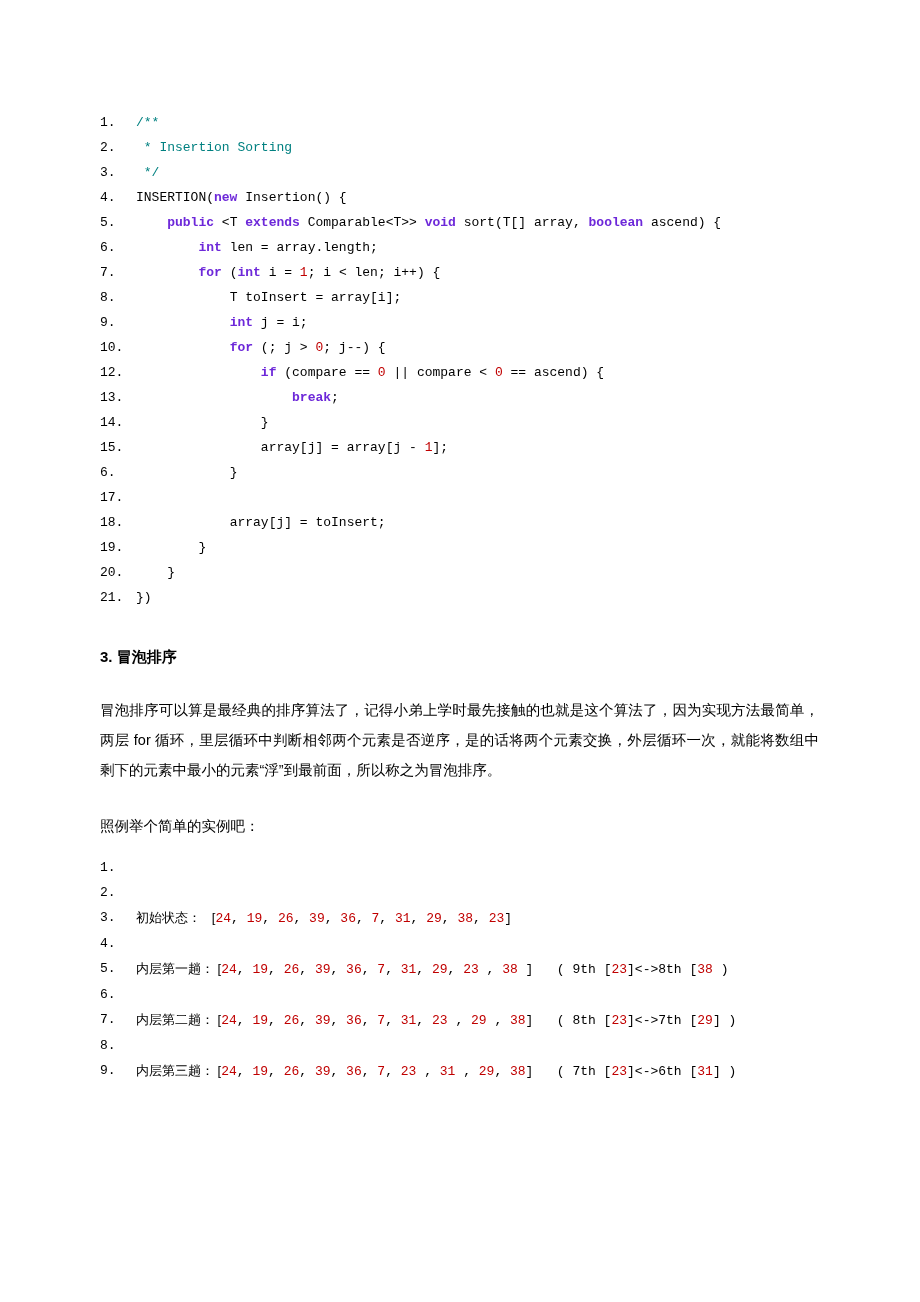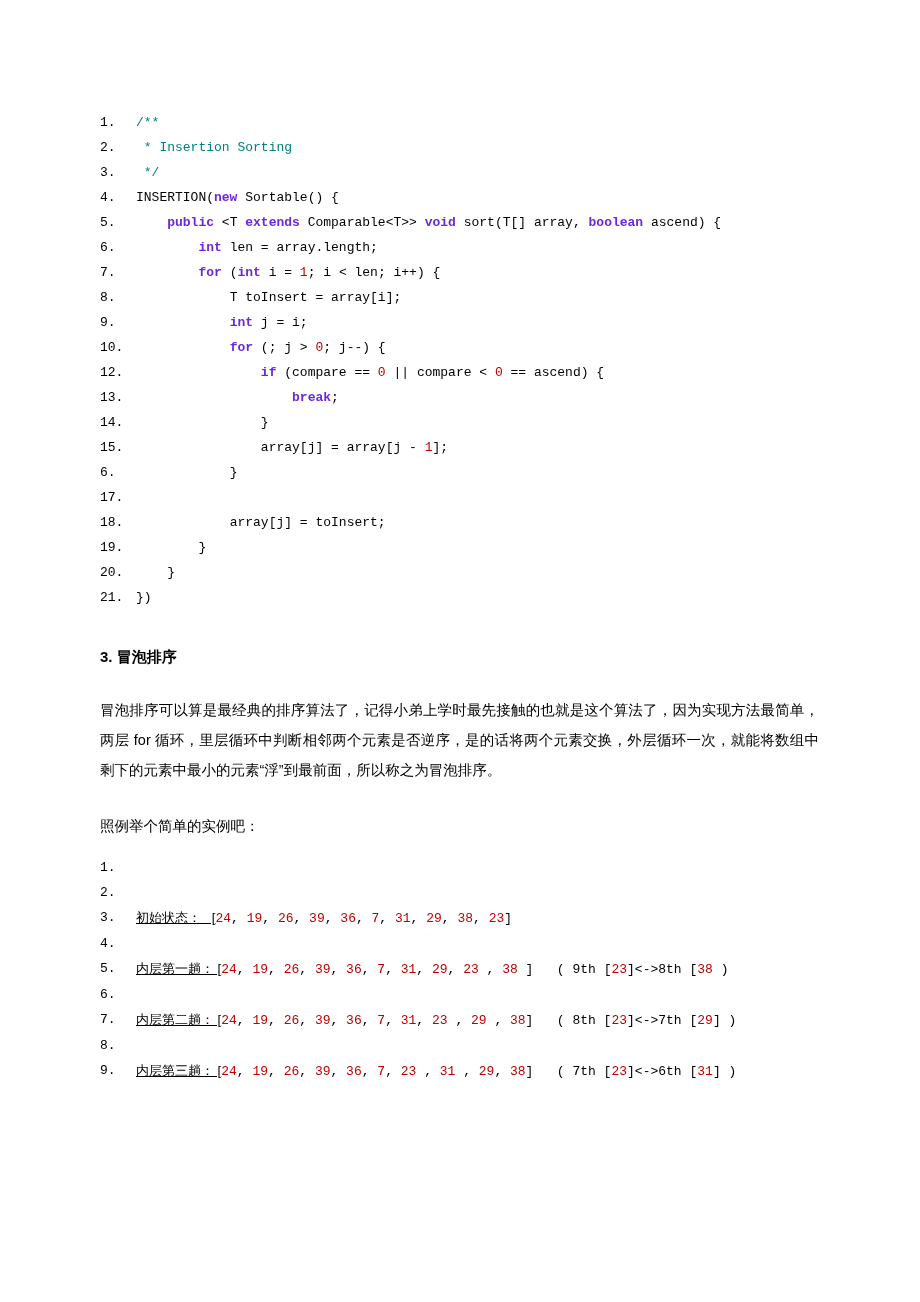--- a/index.html
+++ b/index.html
@@ -70,21 +70,20 @@
     list-style: none;
     margin: 0;
     padding: 0;
   }
   .trace-block li {
     display: flex;
     align-items: flex-start;
   }
   .trlabel {
     font-family: "Microsoft YaHei", "SimSun", sans-serif;
-    text-decoration: underline;
   }
 </style>
 </head>
 <body>
 
 <div class="page">
 
   <div class="code-block">
     <ol id="code1-list">
         <li>
@@ -94,21 +93,21 @@
         <li>
           <span class="lineno">2.</span>
           <span class="code"><span class="cmt"> * Insertion Sorting</span></span>
         </li>
         <li>
           <span class="lineno">3.</span>
           <span class="code"><span class="cmt"> */</span></span>
         </li>
         <li>
           <span class="lineno">4.</span>
-          <span class="code"><span>INSERTION(</span><span class="kw">new</span><span> Sortable() {</span></span>
+          <span class="code"><span>INSERTION(</span><span class="kw">new</span><span> Insertion() {</span></span>
         </li>
         <li>
           <span class="lineno">5.</span>
           <span class="code"><span>    </span><span class="kw">public</span><span> &lt;T </span><span class="kw">extends</span><span> Comparable&lt;T&gt;&gt; </span><span class="kw">void</span><span> sort(T[] array, </span><span class="kw">boolean</span><span> ascend) {</span></span>
         </li>
         <li>
           <span class="lineno">6.</span>
           <span class="code"><span>        </span><span class="kw">int</span><span> len = array.length;</span></span>
         </li>
         <li>

